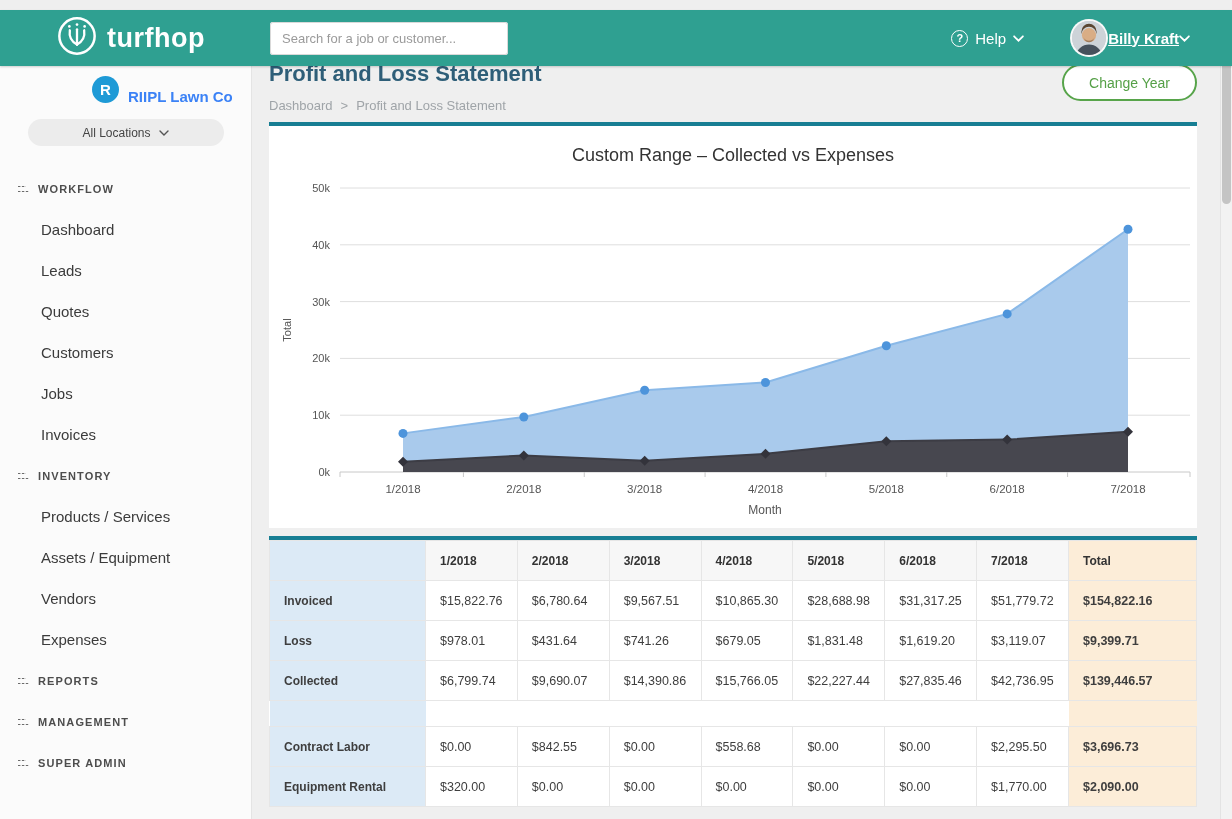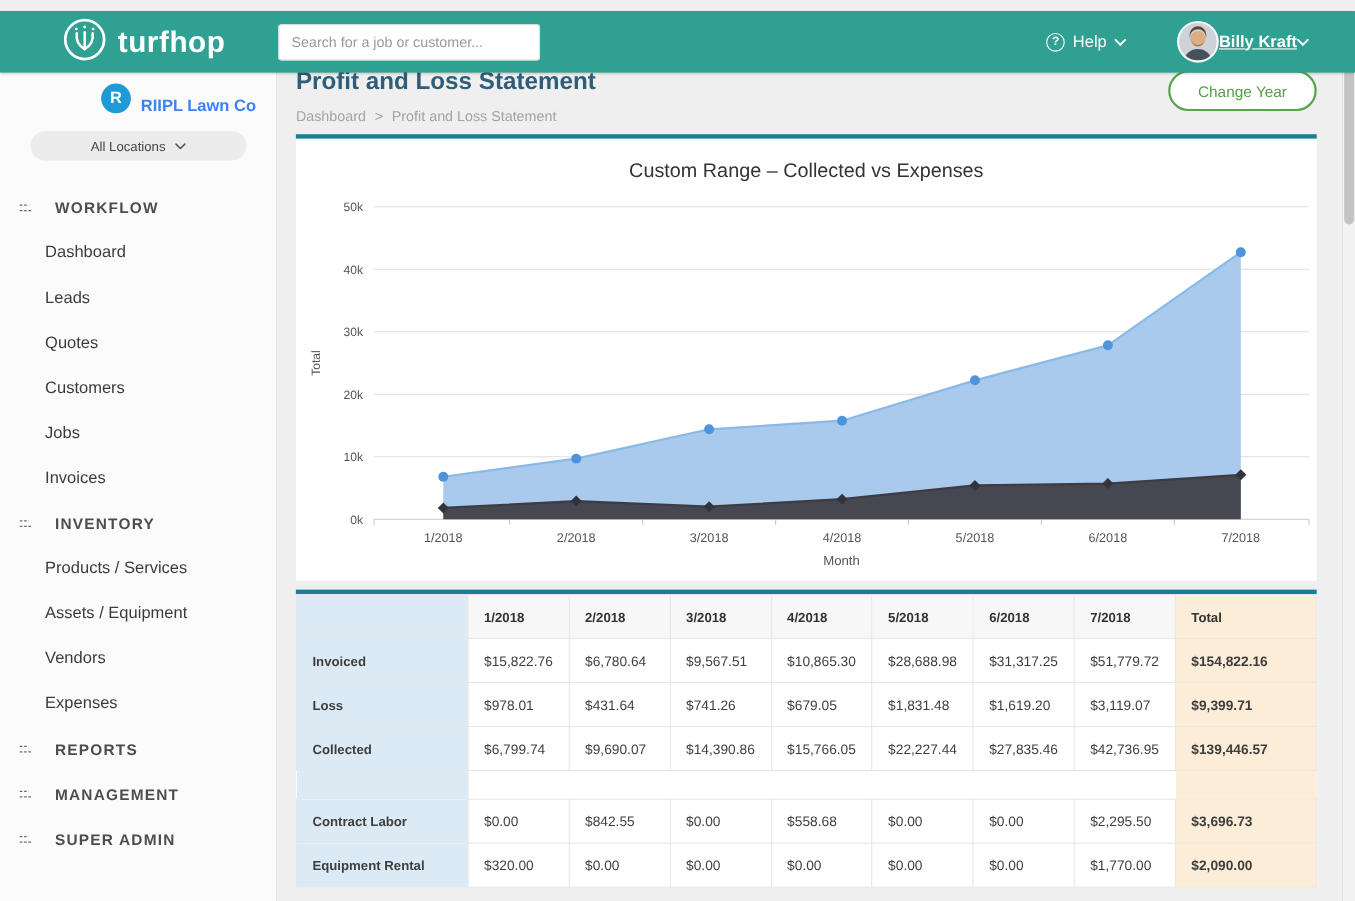--- a/index.html
+++ b/index.html
@@ -5,21 +5,21 @@
   *{box-sizing:border-box;}
   html,body{margin:0;padding:0;}
   body{width:1232px;height:819px;overflow:hidden;position:relative;
        font-family:"Liberation Sans",sans-serif;background:#EFEFEF;}
 
   
   .topbar{position:absolute;top:10px;left:0;width:1232px;height:56px;background:#2FA091;
           display:flex;align-items:center;z-index:10;box-shadow:0 1px 2px rgba(0,0,0,.18);}
   .brand{flex:0 0 252px;display:flex;align-items:center;padding-left:56px;color:#fff;cursor:pointer;}
   .brand-name{font-size:27px;font-weight:600;margin-left:9px;letter-spacing:.5px;}
-  .search-wrap{margin-left:1px;}
+  .search-wrap{margin-left:18px;}
   .search-input{width:238px;height:33px;border:none;border-radius:3px;padding:0 12px;
                 font-size:13px;color:#333;font-family:inherit;outline:none;
                 box-shadow:inset 0 0 0 1px #d9d9d9;}
   .search-input::placeholder{color:#9a9a9a;}
   .topbar-right{margin-left:auto;display:flex;align-items:center;gap:46px;padding-right:42px;color:#fff;}
   .help-menu{display:flex;align-items:center;gap:7px;cursor:pointer;font-size:15px;}
   .help-icon{width:17px;height:17px;border:1.5px solid #fff;border-radius:50%;
              display:flex;align-items:center;justify-content:center;font-size:11px;font-weight:bold;}
   .user-menu{display:flex;align-items:center;cursor:pointer;font-size:15px;font-weight:bold;text-decoration:underline;}
   .avatar{width:38px;height:38px;border-radius:50%;overflow:hidden;
@@ -30,22 +30,22 @@
   .sidebar{position:absolute;top:56px;left:0;width:252px;height:763px;background:#FBFBFB;
            border-right:1px solid #E4E4E4;overflow:hidden;}
   .company{padding:18px 0 0 92px;display:flex;align-items:center;gap:9px;}
   .company-icon{width:27px;height:27px;border-radius:50%;background:#1E9AD6;color:#fff;
                 font-weight:bold;font-size:15px;display:flex;align-items:center;justify-content:center;}
   .company-name{font-size:15px;font-weight:bold;color:#3b82f6;white-space:nowrap;margin-top:14px;}
   .location-filter{margin:14px auto 0;display:flex;align-items:center;justify-content:center;gap:8px;
                    width:196px;height:27px;border:none;border-radius:14px;background:#ECECEC;
                    color:#444;font-size:12px;font-family:inherit;cursor:pointer;}
   .sidebar nav{margin-top:22px;}
-  .nav-section-header{display:flex;align-items:center;gap:20px;height:41px;padding-left:17px;
-                      font-size:14px;font-weight:bold;letter-spacing:1.1px;color:#4d4d4d;cursor:pointer;}
+  .nav-section-header{display:flex;align-items:center;gap:8px;height:41px;padding-left:17px;
+                      font-size:11px;font-weight:bold;letter-spacing:1.1px;color:#4d4d4d;cursor:pointer;}
   .nav-item{display:flex;align-items:center;height:41px;padding-left:41px;
             font-size:15px;color:#3b3b3b;cursor:pointer;}
 
   
   .main{position:absolute;top:56px;left:252px;width:968px;height:763px;background:#EFEFEF;
         padding:0 23px 0 17px;overflow:hidden;}
   .page-header{height:66px;display:flex;align-items:flex-start;justify-content:space-between;padding-top:5px;gap:32px;}
   .page-title{margin:0;font-size:22px;font-weight:600;color:#2E5E78;}
   .breadcrumb{margin-top:11px;font-size:13px;color:#9FA4A8;display:flex;gap:8px;align-items:center;}
   .breadcrumb .crumb{cursor:pointer;}

